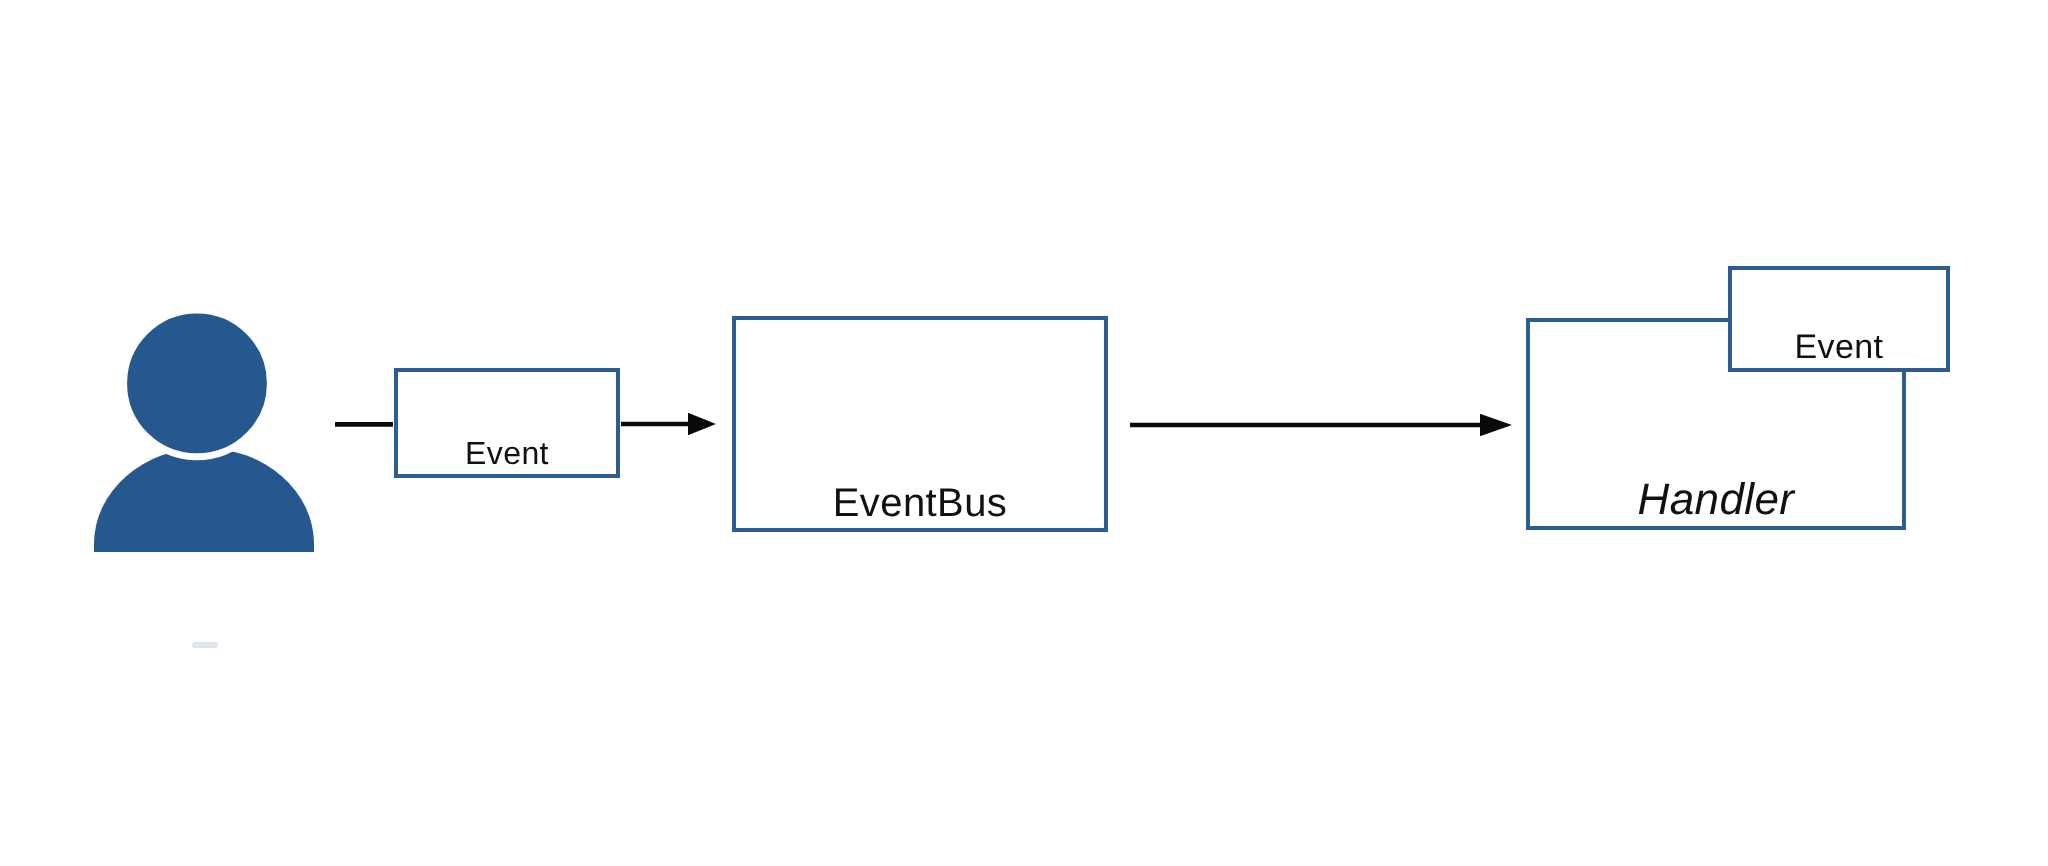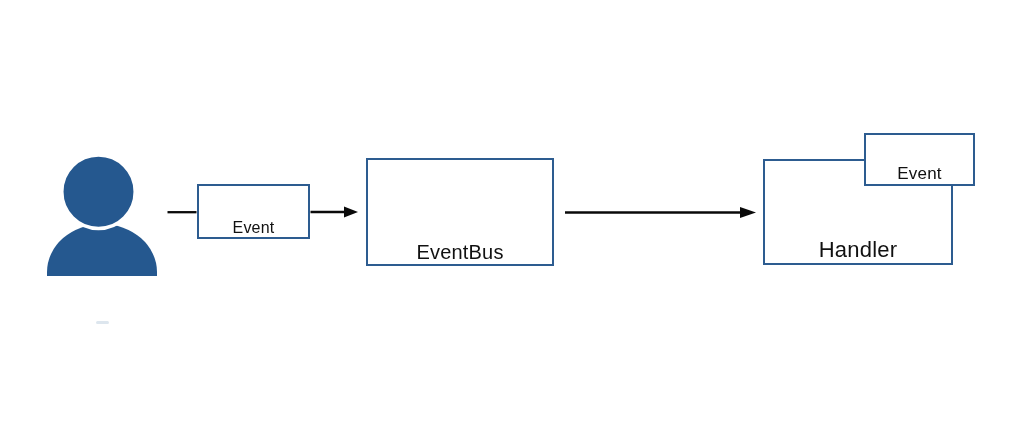--- a/index.html
+++ b/index.html
@@ -43,20 +43,21 @@
   }
   #event-bus{
     left:366px;top:158px;width:188px;height:108px;
     font-size:20px;
     z-index:3;
   }
   #handler{
     left:763px;top:159px;width:190px;height:106px;
     font-size:22px;
     z-index:2;
+    font-style:italic;
   }
   #event-out{
     left:864px;top:133px;width:111px;height:53px;
     font-size:17px;
     z-index:4;
   }
   #person{
     position:absolute;
     left:40px;top:150px;width:125px;height:130px;
     z-index:1;

